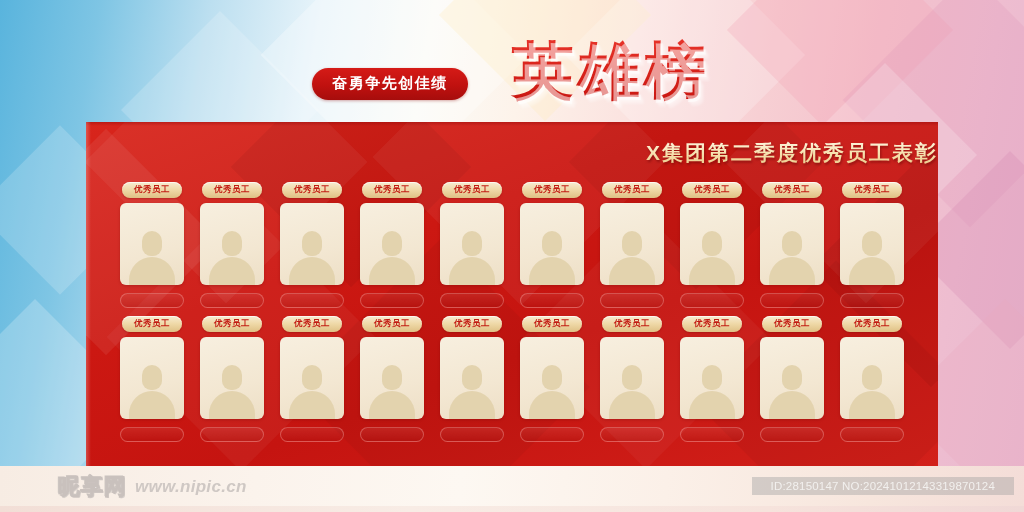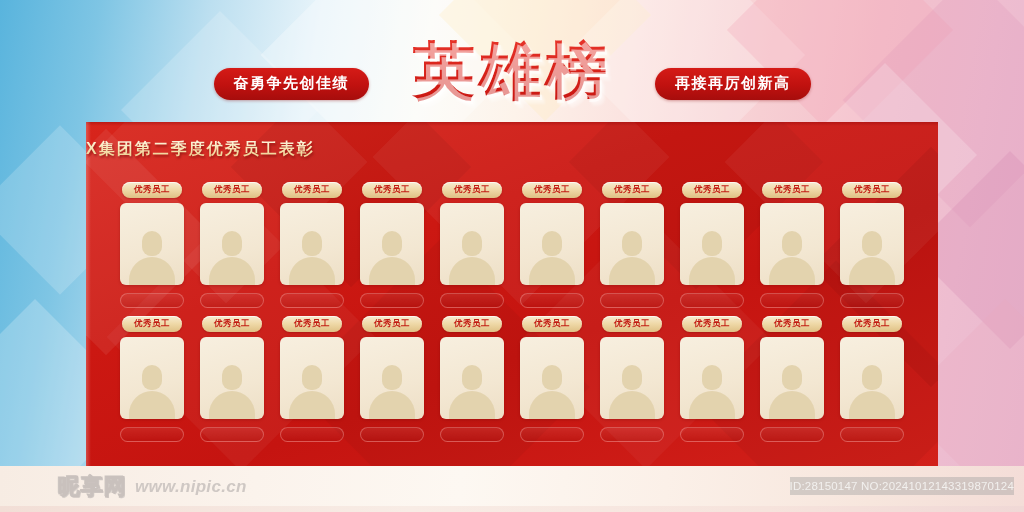--- a/index.html
+++ b/index.html
@@ -98,22 +98,22 @@
     position: absolute; left: 0; top: 0; bottom: 0; width: 5px;
     background: linear-gradient(90deg, rgba(255,255,255,.22), rgba(255,255,255,0));
   }
   .panel-edge-t {
     position: absolute; left: 0; right: 0; top: 0; height: 4px;
     background: linear-gradient(180deg, rgba(150,10,10,.45), rgba(150,10,10,0));
   }
 
   .panel-title {
     position: absolute; left: 0; right: 0; top: 17px;
-    text-align: left;
-    font-size: 16px;
+    text-align: right;
+    font-size: 21px;
     font-weight: bold;
     letter-spacing: 2px;
     color: #fdf0cf;
     background: linear-gradient(180deg, #fdf8e6 0%, #f7e2b0 50%, #e9c887 100%);
     -webkit-background-clip: text;
     background-clip: text;
     -webkit-text-fill-color: transparent;
     filter: drop-shadow(1px 2px 1px rgba(110,8,8,.55));
     white-space: nowrap;
   }
@@ -197,21 +197,21 @@
     font-size: 17px; font-style: italic; font-weight: bold;
     color: #cfc8c4;
     letter-spacing: .3px;
     text-align: center;
   }
   .wm-id {
     position: absolute; right: 10px; top: 477px;
     background: rgba(160,160,160,.42);
     color: #f2f0ee;
     font-size: 11.5px;
-    padding: 3px 0;
+    padding: 3px 19px;
     letter-spacing: .2px;
     white-space: nowrap;
   }
 </style>
 </head>
 <body>
 
 <div id="poster">
 
   <div class="bg-base"></div>
@@ -225,21 +225,20 @@
     <div class="facet" style="left:940px;top:180px;width:140px;height:140px;background:rgba(214,140,180,.30);transform:rotate(45deg);"></div>
     <div class="facet" style="left:150px;top:40px;width:140px;height:140px;background:rgba(255,255,255,.18);transform:rotate(45deg);"></div>
     <div class="facet" style="left:930px;top:330px;width:150px;height:150px;background:rgba(232,168,190,.28);transform:rotate(45deg);"></div>
     <div class="facet" style="left:-40px;top:330px;width:150px;height:150px;background:rgba(255,255,255,.22);transform:rotate(45deg);"></div>
     <div class="facet" style="left:0px;top:150px;width:120px;height:120px;background:rgba(255,255,255,.18);transform:rotate(45deg);"></div>
   </div>
 
   <div class="header">
     <div class="pill pill-left">奋勇争先创佳绩</div>
     <div class="main-title">英雄榜</div>
-    <div class="pill pill-right">再接再厉创新高</div>
   </div>
 
   <div class="panel">
     <div class="panel-facets">
       <div class="pfacet" style="left:40px;top:-60px;width:200px;height:200px;background:rgba(255,255,255,.055);transform:rotate(45deg);"></div>
       <div class="pfacet" style="left:180px;top:-40px;width:170px;height:170px;background:rgba(0,0,0,.05);transform:rotate(45deg);"></div>
       <div class="pfacet" style="left:330px;top:-70px;width:210px;height:210px;background:rgba(255,255,255,.05);transform:rotate(45deg);"></div>
       <div class="pfacet" style="left:520px;top:-50px;width:180px;height:180px;background:rgba(0,0,0,.045);transform:rotate(45deg);"></div>
       <div class="pfacet" style="left:680px;top:-60px;width:200px;height:200px;background:rgba(255,255,255,.05);transform:rotate(45deg);"></div>
       <div class="pfacet" style="left:60px;top:120px;width:190px;height:190px;background:rgba(255,255,255,.045);transform:rotate(45deg);"></div>

